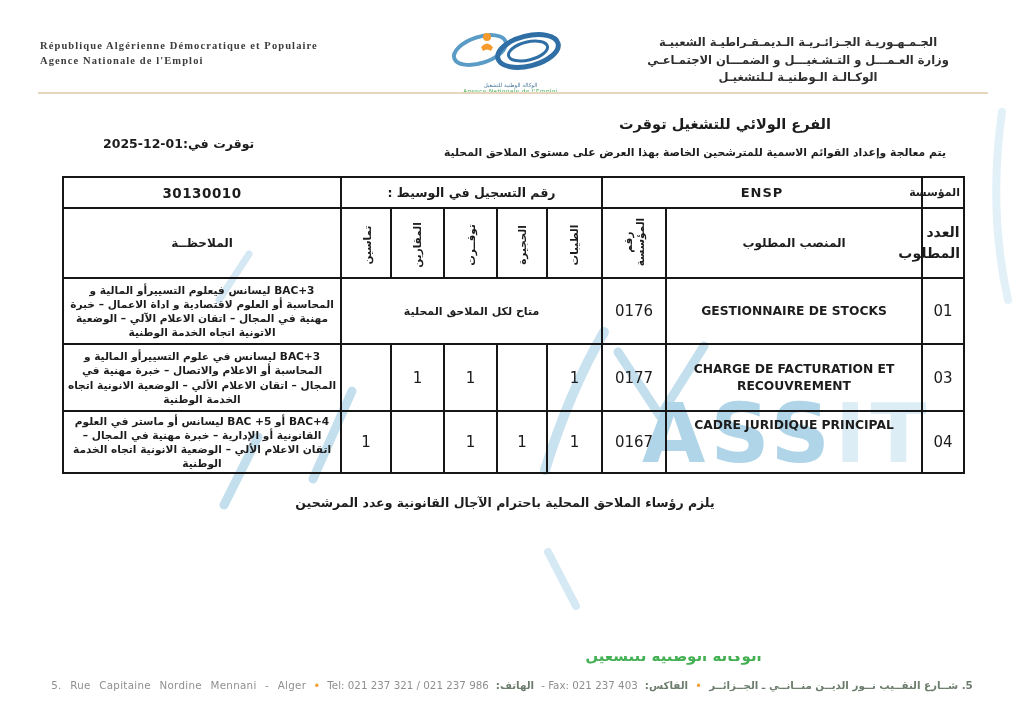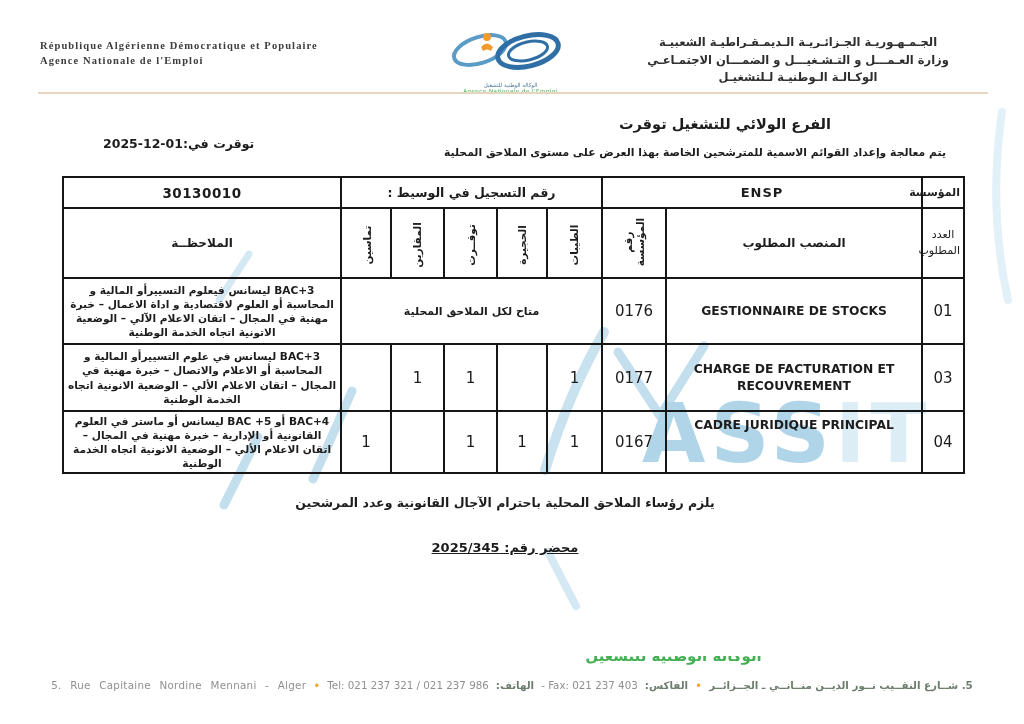--- a/index.html
+++ b/index.html
@@ -47,21 +47,21 @@
   }
   table.offers td {
     border:2px solid #161616; text-align:center; vertical-align:middle;
     padding:1px 3px; overflow:visible; background:transparent;
   }
   .t-orglabel { font-weight:bold; font-size:11px; }
   .t-ensp { font-weight:bold; font-size:13px; letter-spacing:1px; }
   .t-reglabel { font-weight:bold; font-size:12.5px; }
   .t-regval { font-weight:bold; font-size:13.5px; letter-spacing:0.5px; }
   .t-hdr { font-weight:bold; font-size:12px; }
-  .t-hdr-count { font-weight:normal; font-size:11px; line-height:1.5; padding:0;border-radius:17px; }
+  .t-hdr-count { font-weight:bold; font-size:14px; line-height:1.5; padding:0;border-radius:17px; }
   .vcell { padding:0; }
   .vtext {
     display:inline-block; transform:rotate(-90deg); white-space:nowrap;
     font-weight:bold; font-size:10.5px;
   }
   .vtext.two { white-space:pre-line; line-height:1.15; }
   .t-num { font-size:15px;border-radius:27px; }
   .t-pos { font-weight:bold; font-size:12.3px; line-height:1.35; }
   .t-pos.vtop { vertical-align:top; padding-top:5px; }
   .t-merged { font-weight:bold; font-size:11px; direction:rtl; }
@@ -194,21 +194,20 @@
       <td class="t-num">1</td>
       <td class="t-num">1</td>
       <td class="t-num"></td>
       <td class="t-num">1</td>
       <td class="t-note">BAC+4 أو BAC +5 ليسانس أو ماستر في العلوم القانونية أو الإدارية – خبرة مهنية في المجال – اتقان الاعلام الألي – الوضعية الانونية اتجاه الخدمة الوطنية</td>
     </tr>
   </tbody>
     </table>
 
   <div class="abs layer notice obligation">يلزم رؤساء الملاحق المحلية باحترام الآجال القانونية وعدد المرشحين</div>
-  <div class="abs layer notice record">محضر رقم: 2025/345</div>
 
   <div class="abs layer green-cut">
     <span class="green-cut-inner">الوكالة الوطنية للتشغيل</span>
   </div>
 
   <div class="abs layer footer-line">
     <span class="f-fr f-sp">5.  Rue  Capitaine  Nordine  Mennani  -  Alger</span>
     <span class="f-dot">•</span>
     <span class="f-fr">Tel: 021 237 321 / 021 237 986</span>
     <span class="f-ar">الهاتف:</span>

